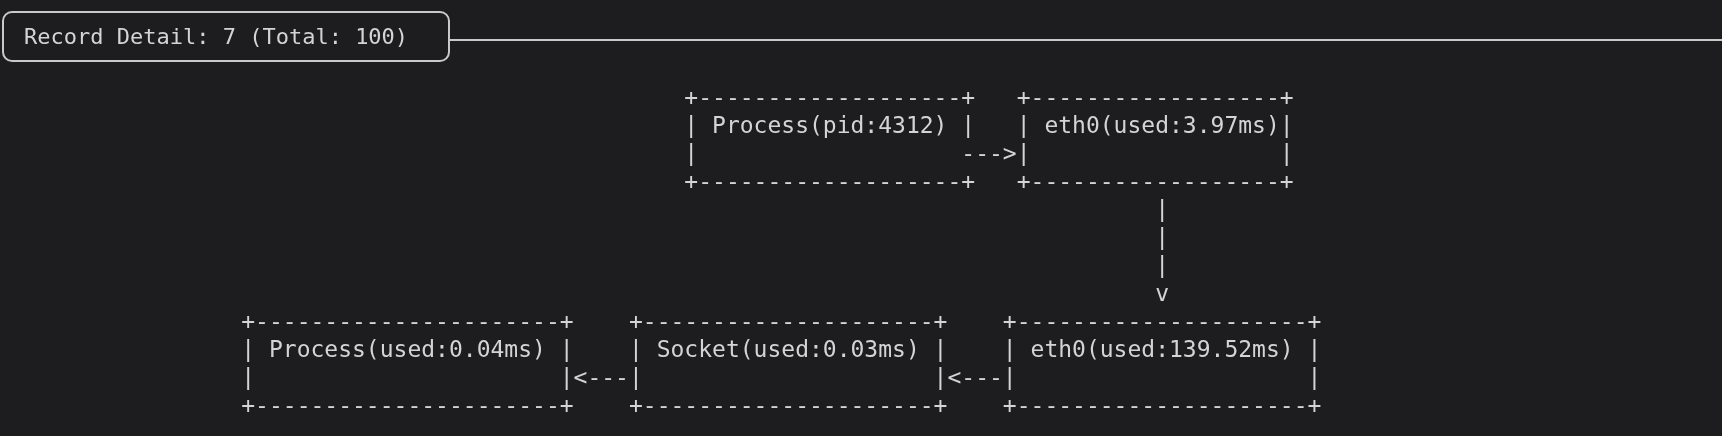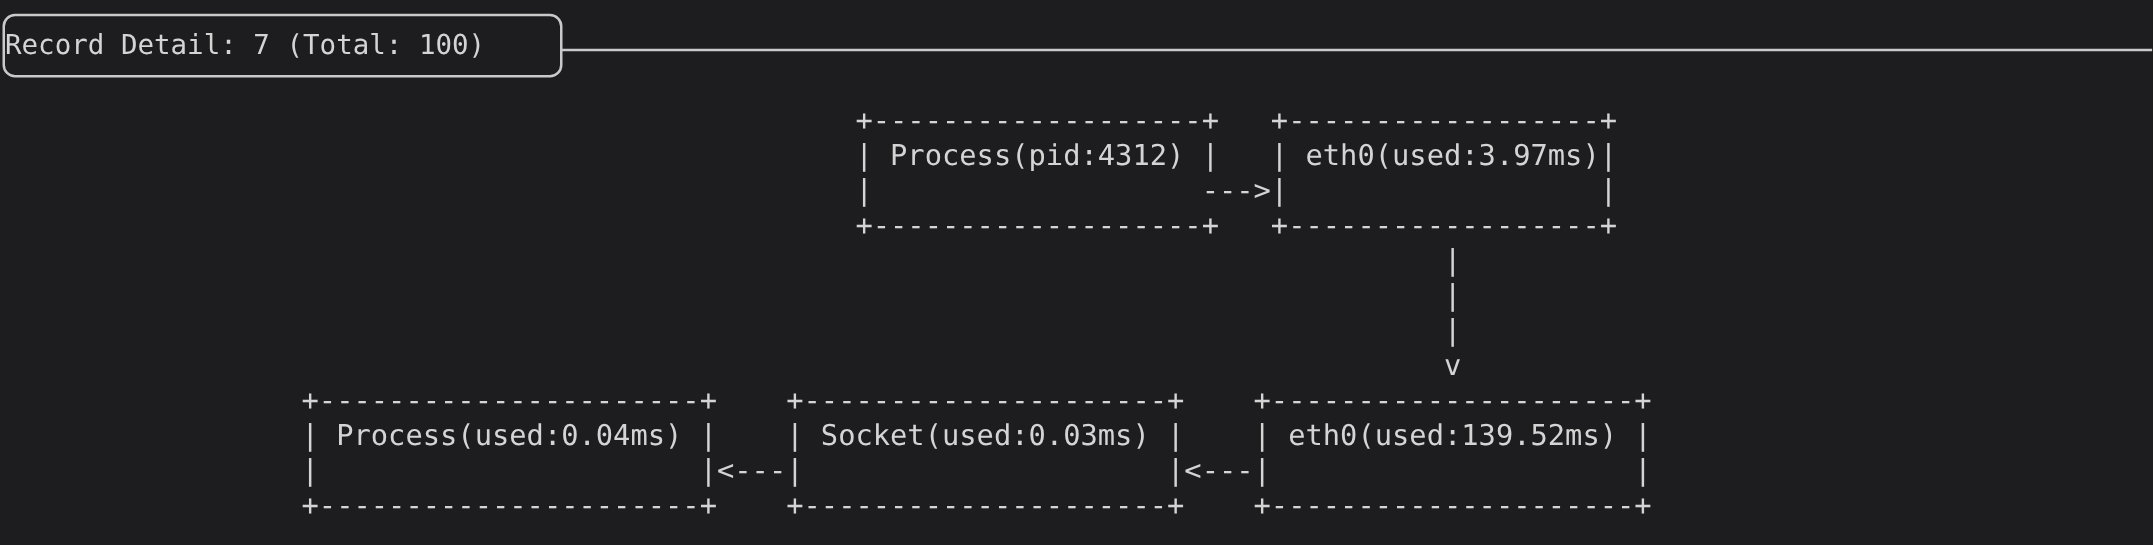--- a/index.html
+++ b/index.html
@@ -29,20 +29,21 @@
     left: 2px;
     top: 11px;
     width: 448px;
     height: 51px;
     box-sizing: border-box;
     border: 2px solid var(--line, #c9c9c9);
     border-radius: 10px;
     background: var(--bg, #1d1d1f);
     display: flex;
     align-items: center;
+    padding-left: 20px;
     z-index: 2;
   }
   .title-box span {
     font-family: "DejaVu Sans Mono", monospace;
     font-size: 22px;
     color: var(--fg, #d4d4d4);
     white-space: pre;
   }
   .diagram {
     position: absolute;

